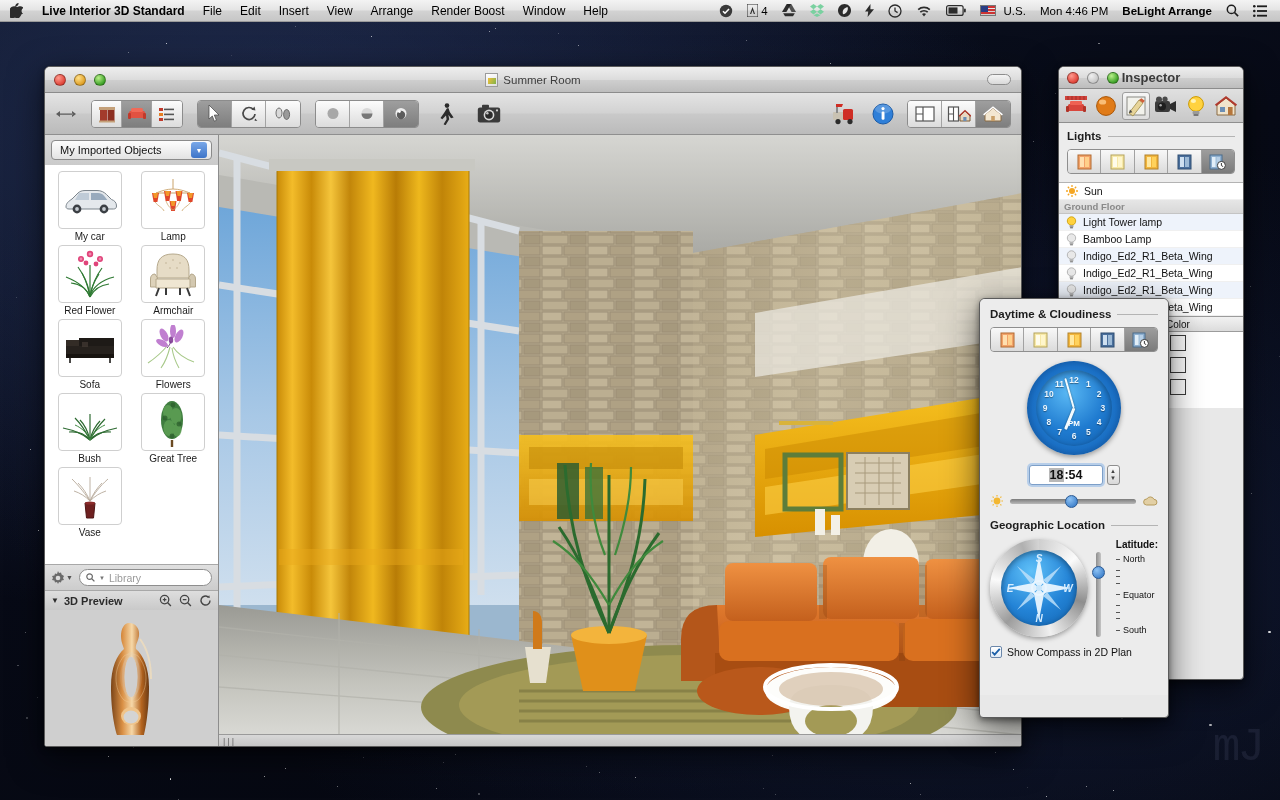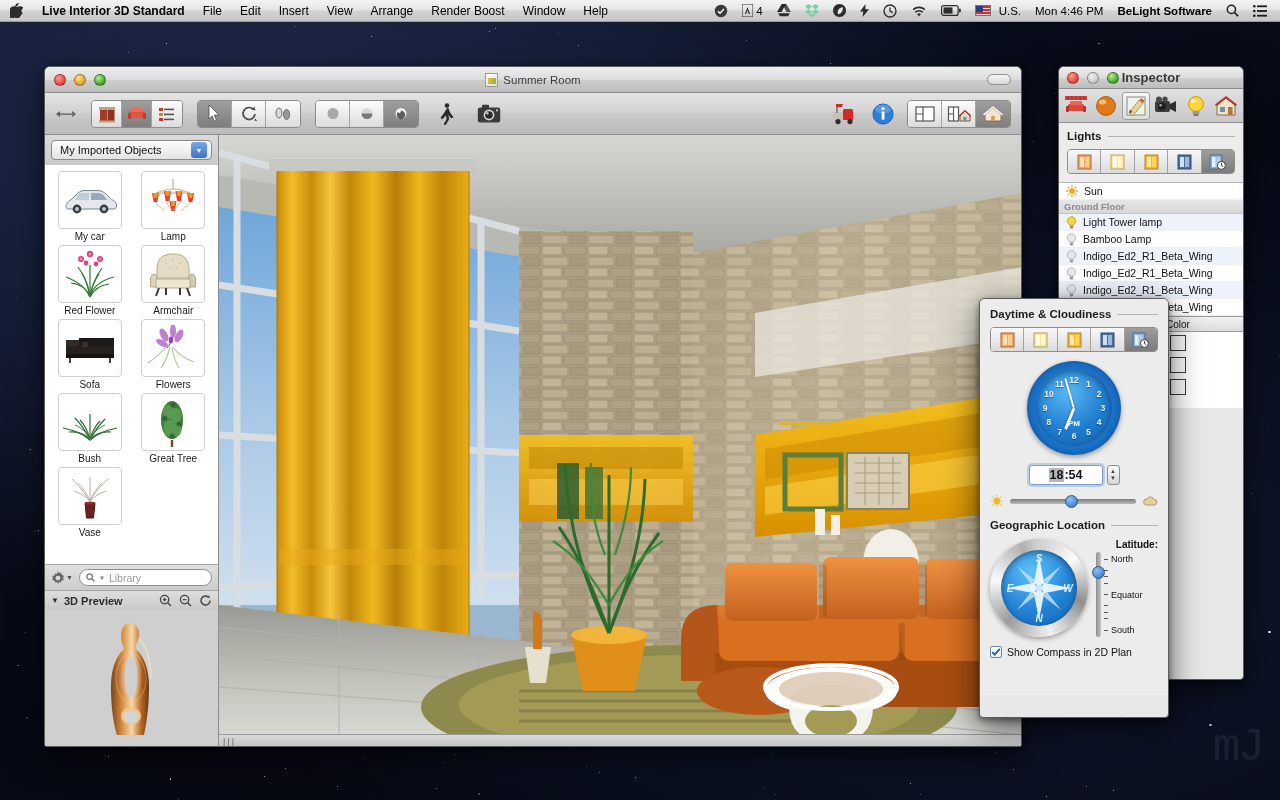--- a/index.html
+++ b/index.html
@@ -280,21 +280,21 @@
   }
   #compass-inner {
     width:76px; height:76px; border-radius:50%;
     background:radial-gradient(circle at 40% 28%,#5fc0f8 0%,#2383d6 55%,#1262ae 100%);
     position:relative; box-shadow:inset 0 2px 6px rgba(0,0,0,.4);
   }
   .cardinal { position:absolute; color:#d8eeff; font-size:10px; font-style:italic; font-weight:bold;
     transform:translate(-50%,-50%); }
   #latcol { flex:1; display:flex; flex-direction:column; }
   #lat-label { font-size:10px; font-weight:bold; color:#111; text-align:right; }
-  #latwrap { flex:1; display:flex; gap:3px; margin-top:2px; }
+  #latwrap { flex:1; display:flex; gap:15px; margin-top:2px; }
   #lattrack { width:5px; border-radius:3px; background:linear-gradient(90deg,#8e8e8e,#c4c4c4);
     position:relative; margin-left:2px; }
   #latknob { position:absolute; left:-4px; top:17%; width:13px; height:13px; border-radius:50%;
     background:radial-gradient(circle at 35% 30%,#8dc2f4,#2a6fc0); border:1px solid #2a5a94; }
   #latticks { flex:1; display:flex; flex-direction:column; justify-content:space-between; padding:2px 0; }
   .tick { display:flex; align-items:center; gap:3px; font-size:9px; color:#111; }
   .tickmark { width:4px; height:1px; background:#555; }
   #compass-check { display:flex; align-items:center; gap:5px; margin-top:9px; font-size:10.5px; color:#111; }
   .cbox { width:12px; height:12px; border:1px solid #6b87aa; border-radius:2px;
     background:linear-gradient(180deg,#fff,#e2ecf7); display:flex; align-items:center;
@@ -652,21 +652,21 @@
       <span class="flagbox">
         <i style="top:0"></i>
           <i style="top:3.2px"></i>
           <i style="top:6.4px"></i>
           <i style="top:9.6px"></i>
           <b></b>
       </span>
       <span style="margin-left:8px">U.S.</span>
     </div>
     <div class="sitem">Mon 4:46 PM</div>
-    <div class="sitem" style="font-weight:bold">BeLight Software</div>
+    <div class="sitem" style="font-weight:bold">BeLight Arrange</div>
     <div class="sitem">
       <svg width="13" height="13" viewBox="0 0 13 13">
           <circle cx="5.4" cy="5.4" r="4.1" fill="none" stroke="#1c1c1c" stroke-width="1.5"></circle>
           <path d="M8.5 8.5l3.6 3.6" stroke="#1c1c1c" stroke-width="1.7"></path>
         </svg>
     </div>
     <div class="sitem">
       <svg width="14" height="12" viewBox="0 0 14 12">
           <g fill="#1c1c1c">
             <circle cx="1.3" cy="1.3" r="1.3"></circle>

